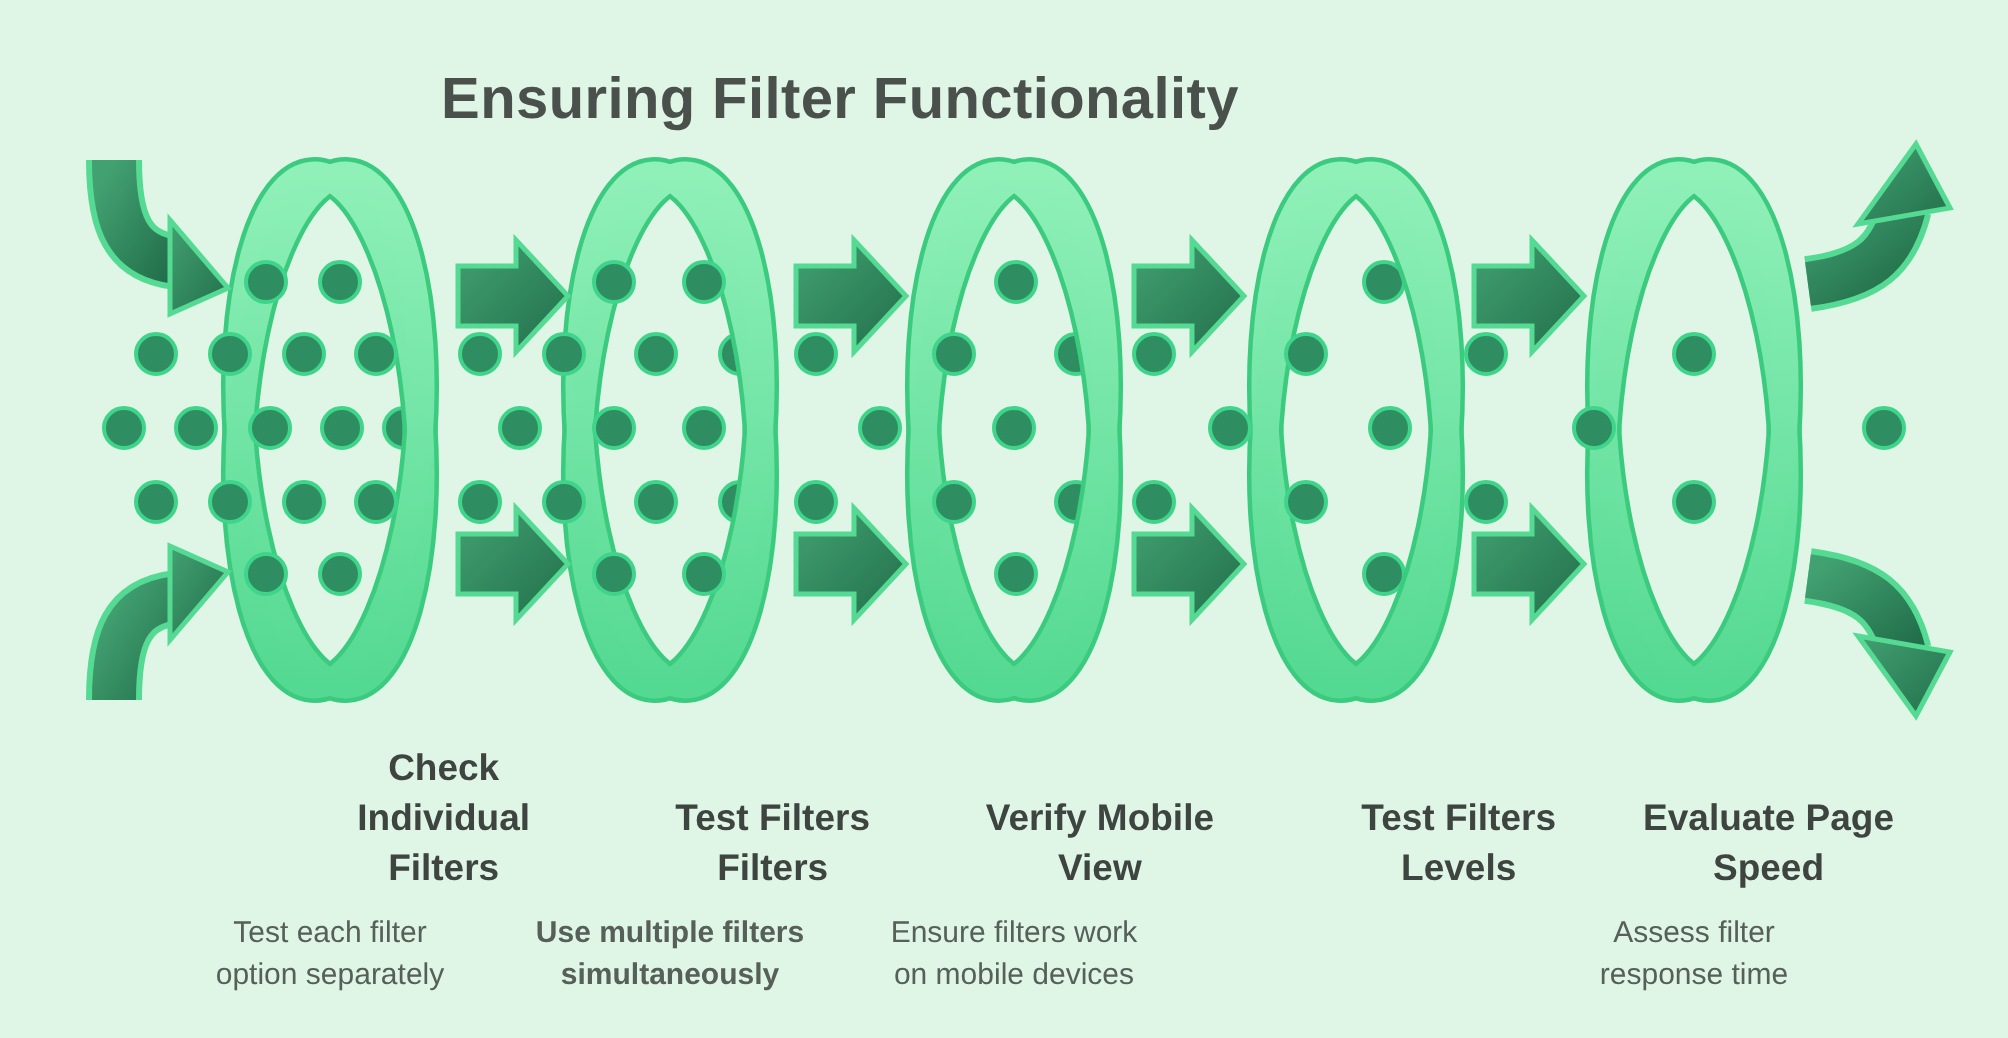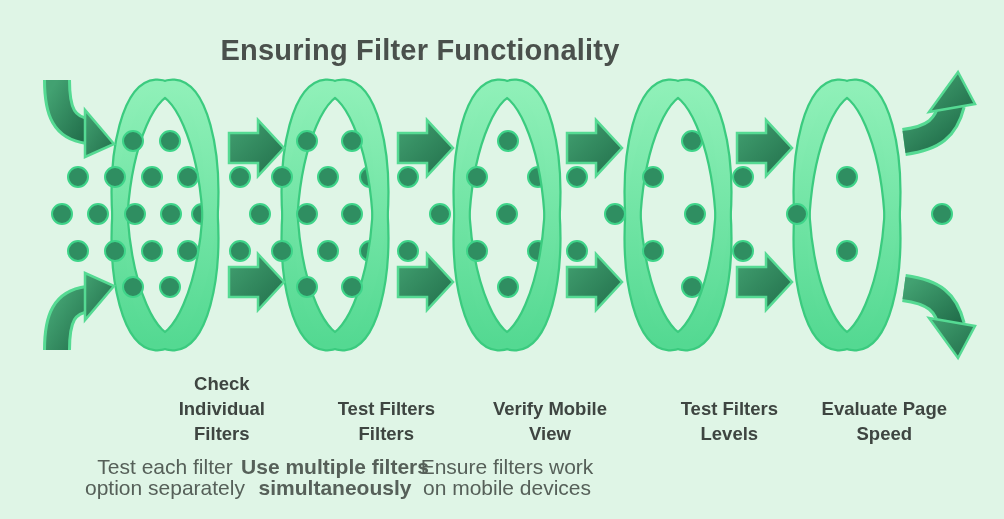--- a/index.html
+++ b/index.html
@@ -24,21 +24,21 @@
   .stage-heading{
     min-height:76px;
     display:flex;align-items:flex-end;justify-content:flex-end;
   }
   .stage-heading span{
     font-size:18.5px;font-weight:bold;color:#3e4541;
     line-height:25px;white-space:pre-line;display:block;
   }
   .stage-desc{
     margin-top:10px;
-    font-size:21px;color:#566059;line-height:21px;white-space:pre-line;
+    font-size:15px;color:#566059;line-height:21px;white-space:pre-line;
   }
 </style>
 </head>
 <body>
 
 <div class="canvas" style="background: rgb(223, 245, 230);">
   <div class="title" style="color: rgb(74, 80, 76);">Ensuring Filter Functionality</div>
   <svg class="diagram-svg" width="1004" height="370">
       <defs>
         <linearGradient id="ringGrad" x1="0" y1="0" x2="0" y2="1">
@@ -181,15 +181,17 @@
       <span style="color: rgb(62, 69, 65);">Test Filters
 Levels</span>
     </div>
   </div>
 
   <div class="stage" style="left: 747px;">
     <div class="stage-heading">
       <span style="color: rgb(62, 69, 65);">Evaluate Page
 Speed</span>
     </div>
+    <div class="stage-desc" style="color: rgb(86, 96, 89);">Assess filter
+response time</div>
   </div>
 </div>
 </div>
 
 </body></html>

